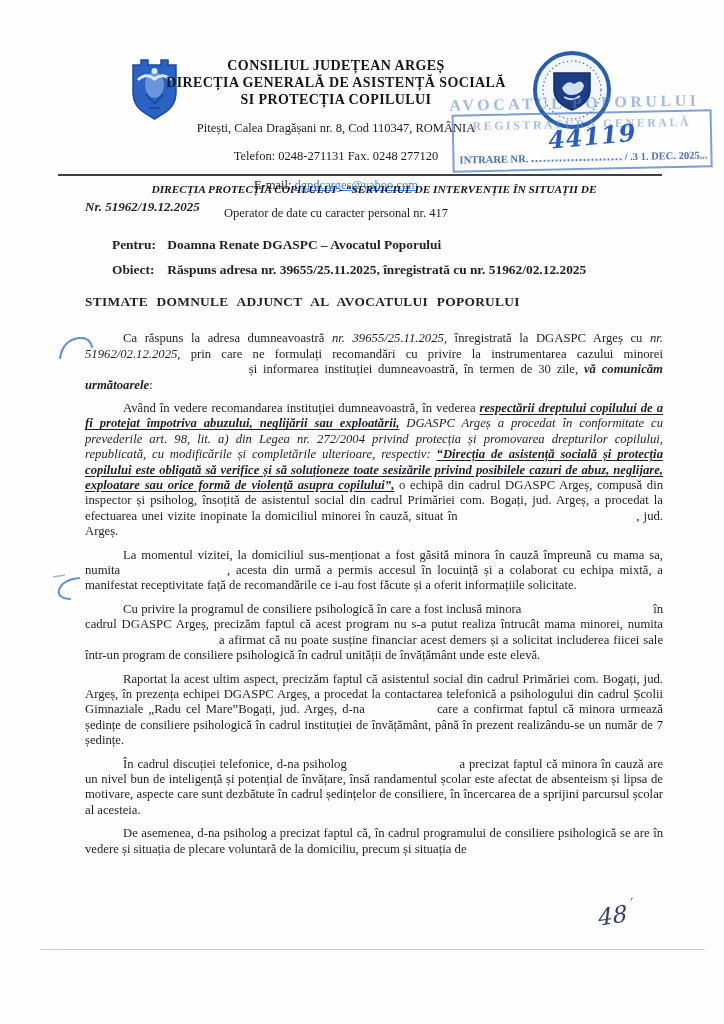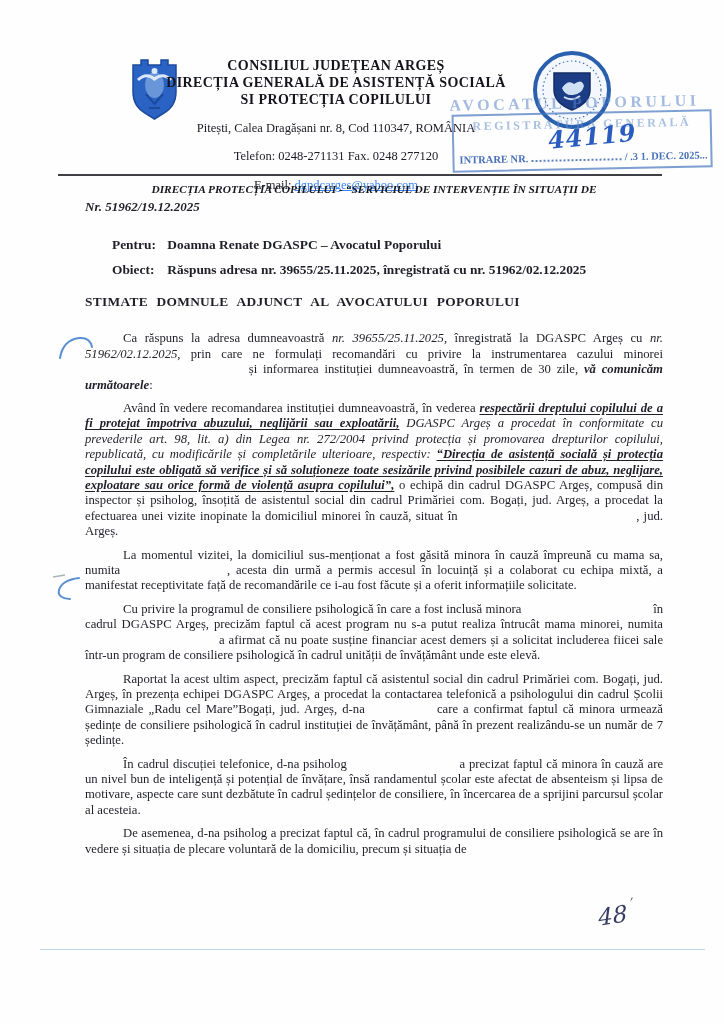--- a/index.html
+++ b/index.html
@@ -74,20 +74,21 @@
   <div class="org">
     <div class="org-line">CONSILIUL  JUDEȚEAN ARGEȘ</div>
     <div class="org-line">DIRECȚIA GENERALĂ DE ASISTENȚĂ SOCIALĂ</div>
     <div class="org-line">SI PROTECȚIA COPILULUI</div>
     <div class="addr-line">Pitești, Calea Dragășani nr. 8, Cod 110347, ROMÂNIA</div>
     <div class="addr-line">Telefon: 0248-271131 Fax. 0248 277120</div>
     <div class="addr-line">
       <span>E-mail:</span>
       <a class="email">dgpdcarges@yahoo.com</a>
     </div>
+    <div class="addr-line">Operator de date cu caracter personal nr. 417</div>
   </div>
 
   <svg class="emblem" width="80" height="80" viewBox="0 0 80 80">
     <circle cx="40" cy="40" r="37" fill="#f4f8fd" stroke="#2a5fae" stroke-width="4"></circle>
     <circle cx="40" cy="40" r="29" fill="none" stroke="#2a5fae" stroke-width="1.2" stroke-dasharray="1.5 2.6" opacity="0.85"></circle>
     <path d="M22 23 h36 v17 q0 13 -18 20 q-18 -7 -18 -20 z" fill="#1c3c86" stroke="#142c64" stroke-width="1.5"></path>
     <path d="M30 38 q6 -9 12 -4 q8 -6 10 2 q-2 8 -11 9 q-8 1 -11 -7 z" fill="#cfe0f4"></path>
     <path d="M32 47 q8 5 16 -1" stroke="#cfe0f4" stroke-width="2" fill="none"></path>
   </svg>
 

